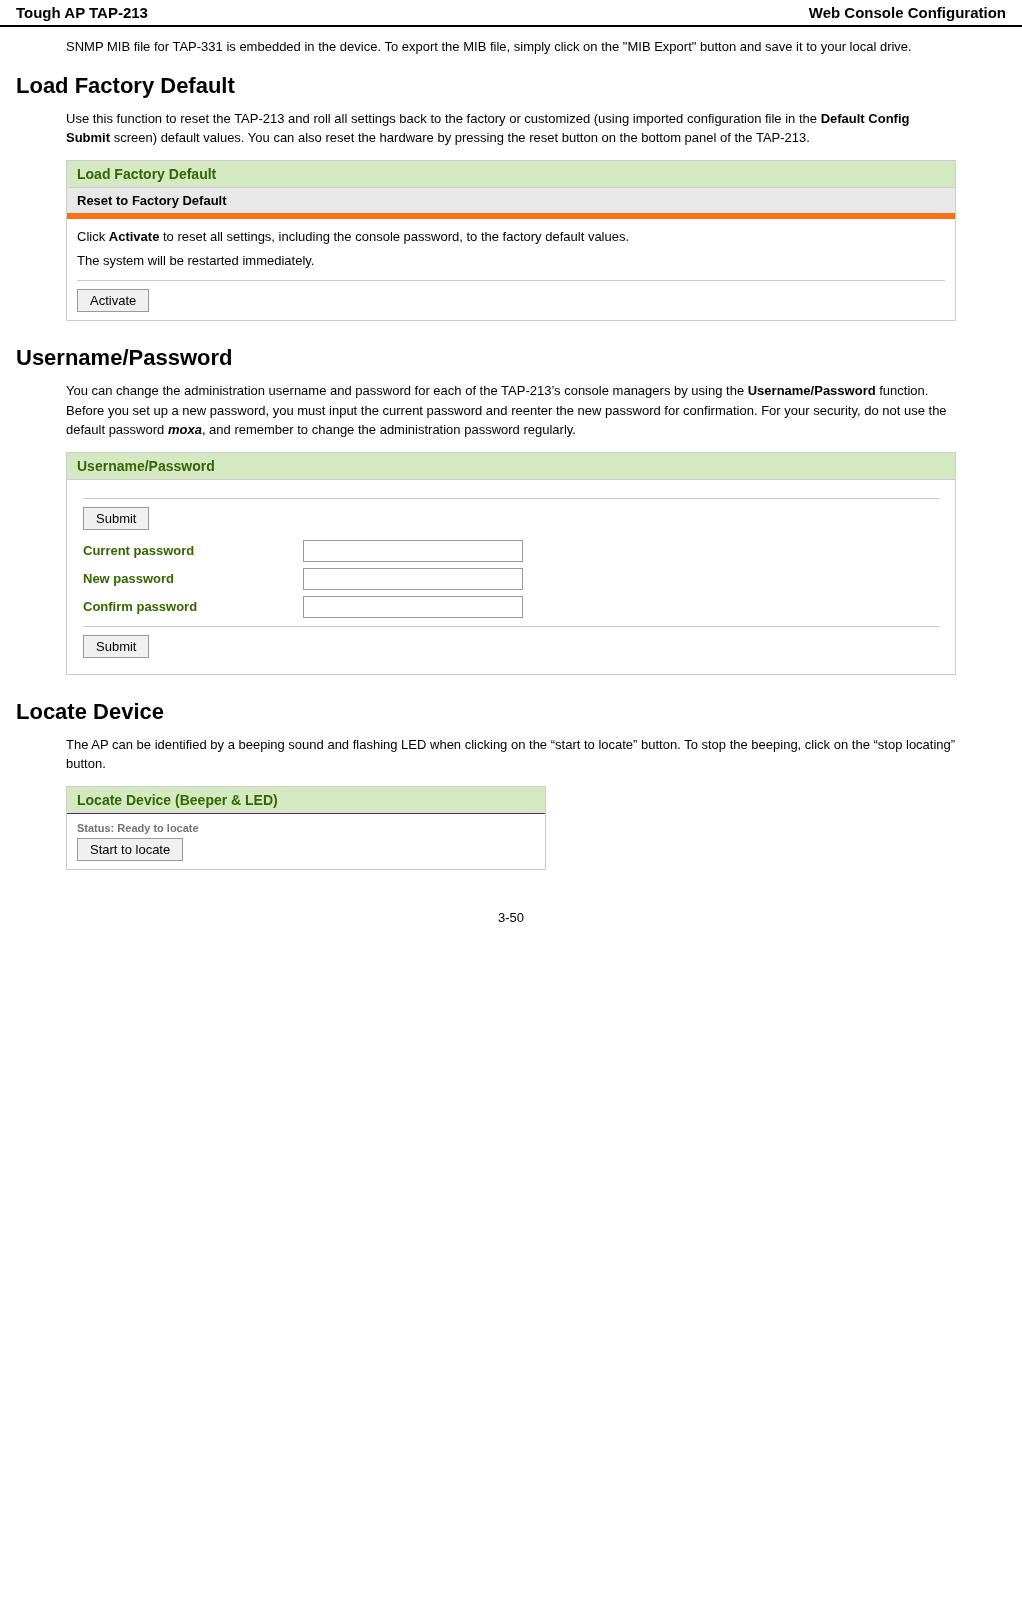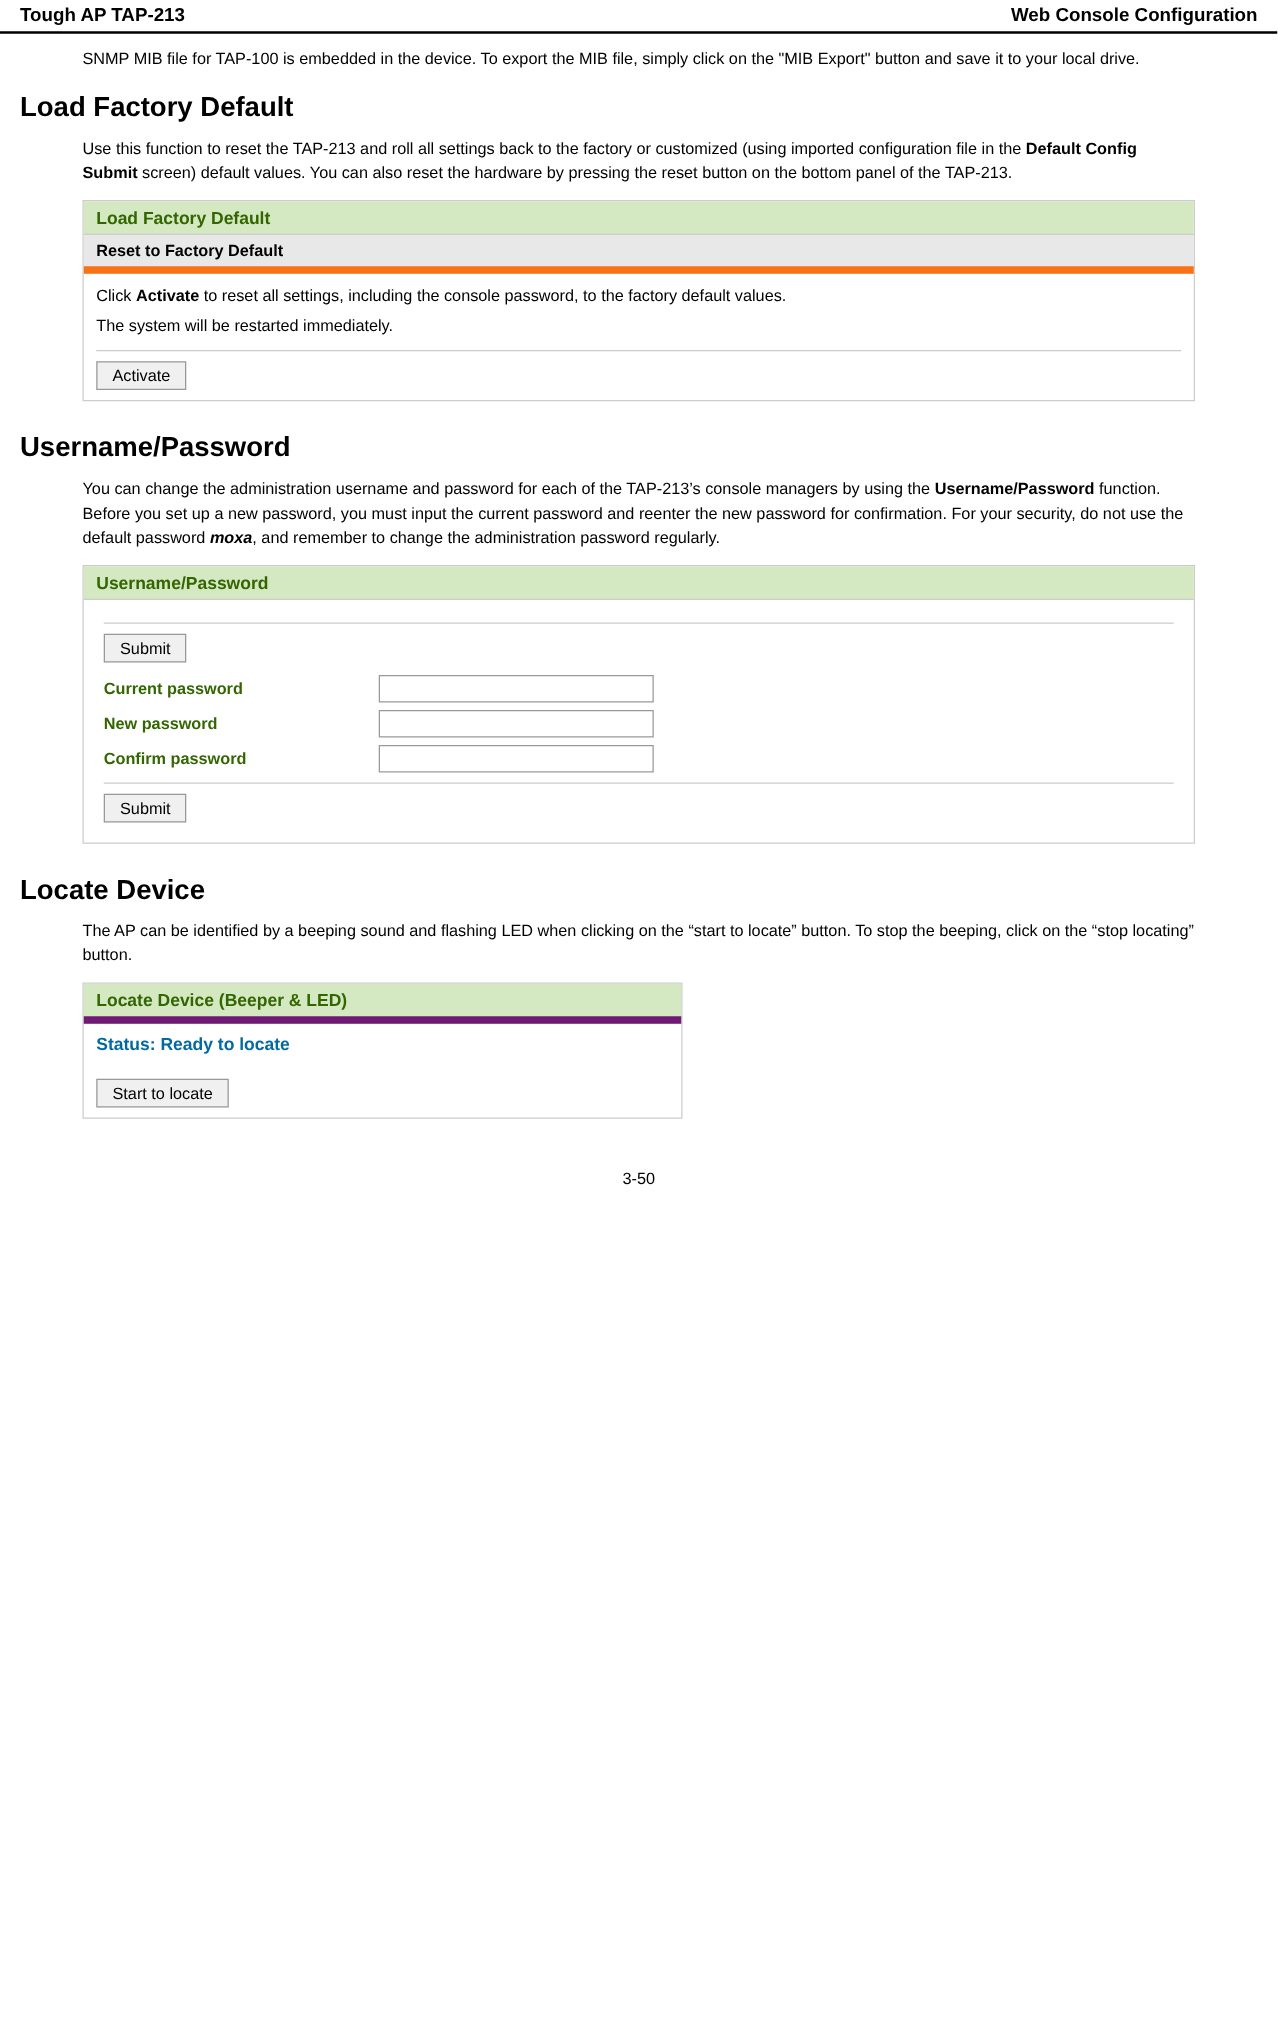--- a/index.html
+++ b/index.html
@@ -141,48 +141,48 @@
       margin: 10px 50px;
       border: 1px solid #ccc;
       width: 480px;
     }
     .locate-panel-title {
       background: #d4e8c2;
       padding: 5px 10px;
       font-size: 14px;
       font-weight: bold;
       color: #336600;
-      border-bottom: 6px solid #701a75;
+      border-bottom: 1px solid #701a75;
     }
     .locate-panel-body {
       padding: 8px 10px;
     }
     .locate-status {
-      font-size: 14px;
-      font-weight: bold;
-      color: #0369a1;
-      margin-bottom: 20px;
+      font-size: 11px;
+      font-weight: bold;
+      color: #737373;
+      margin-bottom: 4px;
     }
     .page-footer {
       text-align: center;
       margin-top: 40px;
       font-size: 13px;
     }
   </style>
 </head>
 <body>
 
 <div class="page-header">
   <span class="left">Tough AP TAP-213</span>
   <span class="right">Web Console Configuration</span>
 </div>
 
 <div class="content">
 
-  <p class="intro-text">SNMP MIB file for TAP-100 is embedded in the device. To export the MIB file, simply click on the "MIB Export" button and save it to your local drive.</p>
+  <p class="intro-text">SNMP MIB file for TAP-331 is embedded in the device. To export the MIB file, simply click on the "MIB Export" button and save it to your local drive.</p>
 
   <h2>Load Factory Default</h2>
 
   <p class="section-desc">
     <span>Use this function to reset the TAP-213 and roll all settings back to the factory or customized (using imported configuration file in the </span><b>Default Config Submit</b><span> screen) default values. You can also reset the hardware by pressing the reset button on the bottom panel of the TAP-213.</span>
   </p>
 
   <div class="panel">
     <div class="panel-title-bar">Load Factory Default</div>
     <div class="panel-subtitle">Reset to Factory Default</div>

